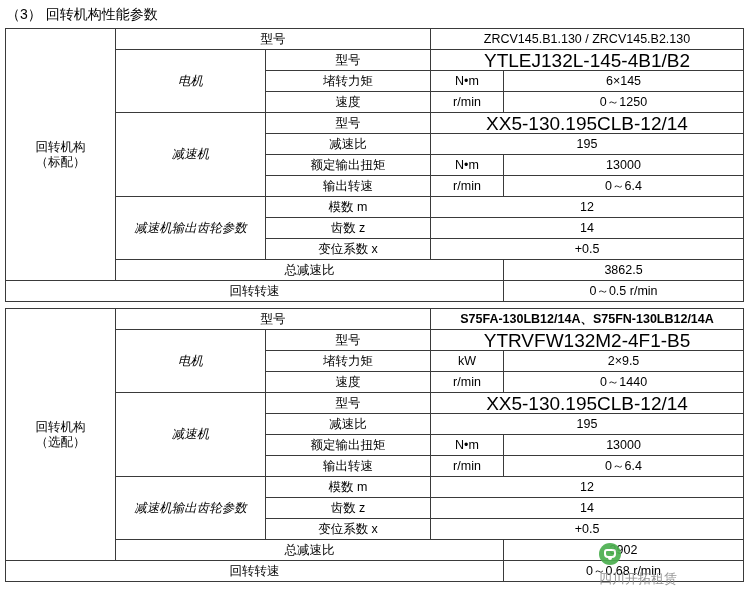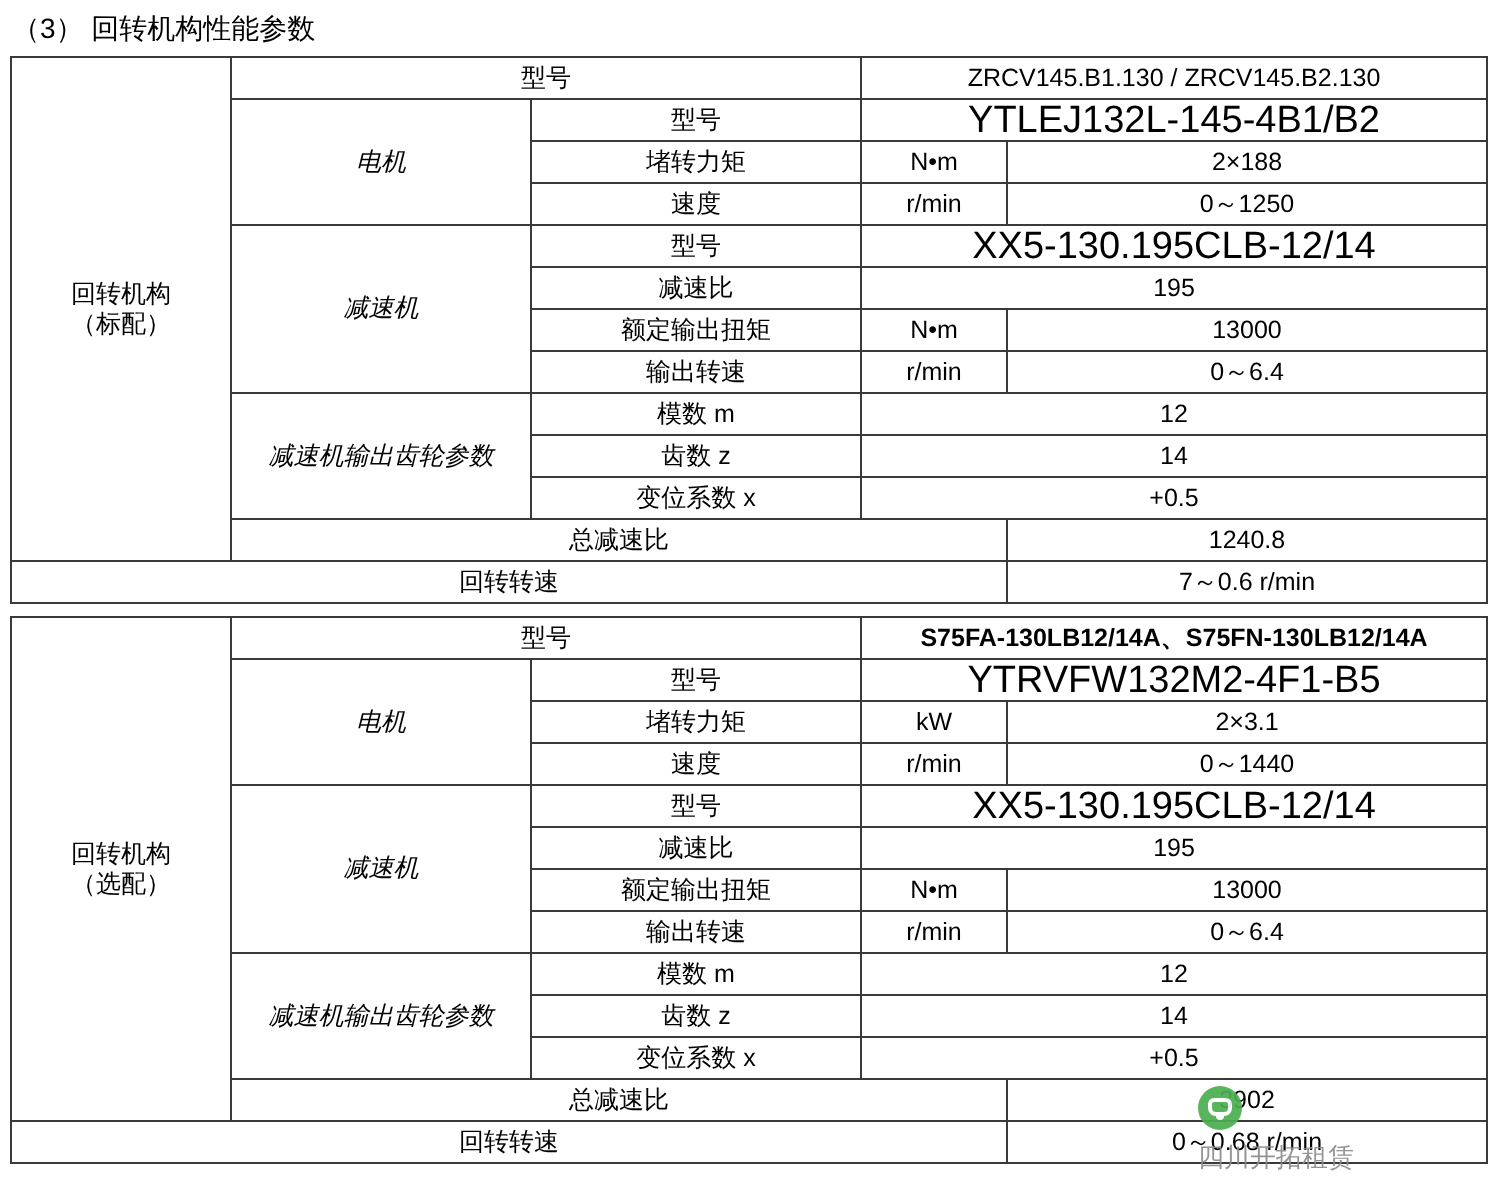--- a/index.html
+++ b/index.html
@@ -161,21 +161,21 @@
       </tr>
 
       <tr>
         <td class="group-label" rowspan="3">电机</td>
         <td class="param-label">型号</td>
         <td class="value strong" colspan="2">YTLEJ132L-145-4B1/B2</td>
       </tr>
       <tr>
         <td class="param-label">堵转力矩</td>
         <td class="unit">N•m</td>
-        <td class="value">2×188</td>
+        <td class="value">6×145</td>
       </tr>
       <tr>
         <td class="param-label">速度</td>
         <td class="unit">r/min</td>
         <td class="value">0～1250</td>
       </tr>
 
       <tr>
         <td class="group-label" rowspan="4">减速机</td>
         <td class="param-label">型号</td>
@@ -205,25 +205,25 @@
         <td class="param-label">齿数 z</td>
         <td class="value" colspan="2">14</td>
       </tr>
       <tr>
         <td class="param-label">变位系数 x</td>
         <td class="value" colspan="2">+0.5</td>
       </tr>
 
       <tr>
         <td class="param-label" colspan="3">总减速比</td>
-        <td class="value" colspan="2">1240.8</td>
+        <td class="value" colspan="2">3862.5</td>
       </tr>
       <tr>
         <td class="param-label" colspan="4">回转转速</td>
-        <td class="value">7～0.6 r/min</td>
+        <td class="value">0～0.5 r/min</td>
       </tr>
     </tbody>
   </table>
 
   <table class="spec second">
     <colgroup>
       <col style="width:110px">
       <col style="width:150px">
       <col style="width:165px">
       <col style="width:73px">
@@ -240,21 +240,21 @@
       </tr>
 
       <tr>
         <td class="group-label" rowspan="3">电机</td>
         <td class="param-label">型号</td>
         <td class="value strong" colspan="2">YTRVFW132M2-4F1-B5</td>
       </tr>
       <tr>
         <td class="param-label">堵转力矩</td>
         <td class="unit">kW</td>
-        <td class="value">2×3.1</td>
+        <td class="value">2×9.5</td>
       </tr>
       <tr>
         <td class="param-label">速度</td>
         <td class="unit">r/min</td>
         <td class="value">0～1440</td>
       </tr>
 
       <tr>
         <td class="group-label" rowspan="4">减速机</td>
         <td class="param-label">型号</td>

